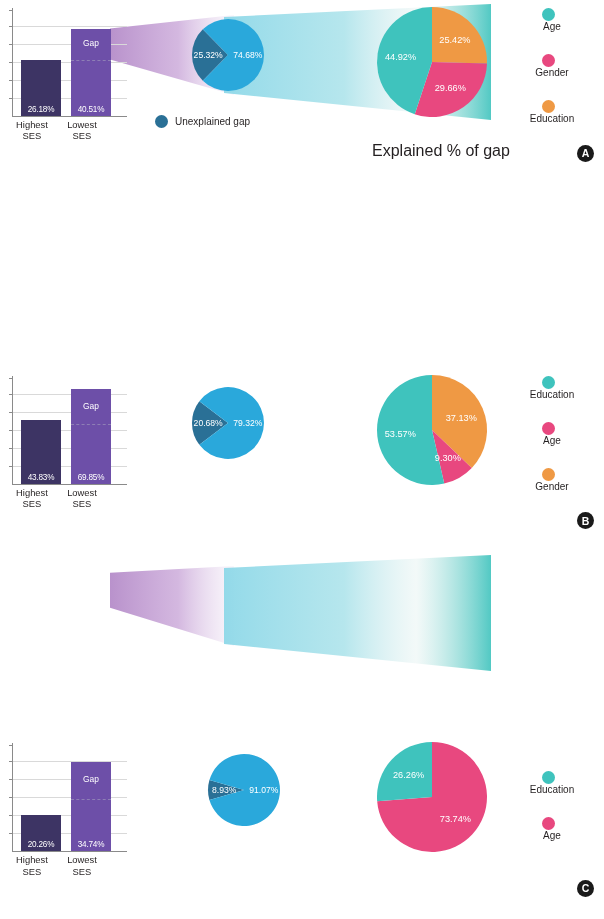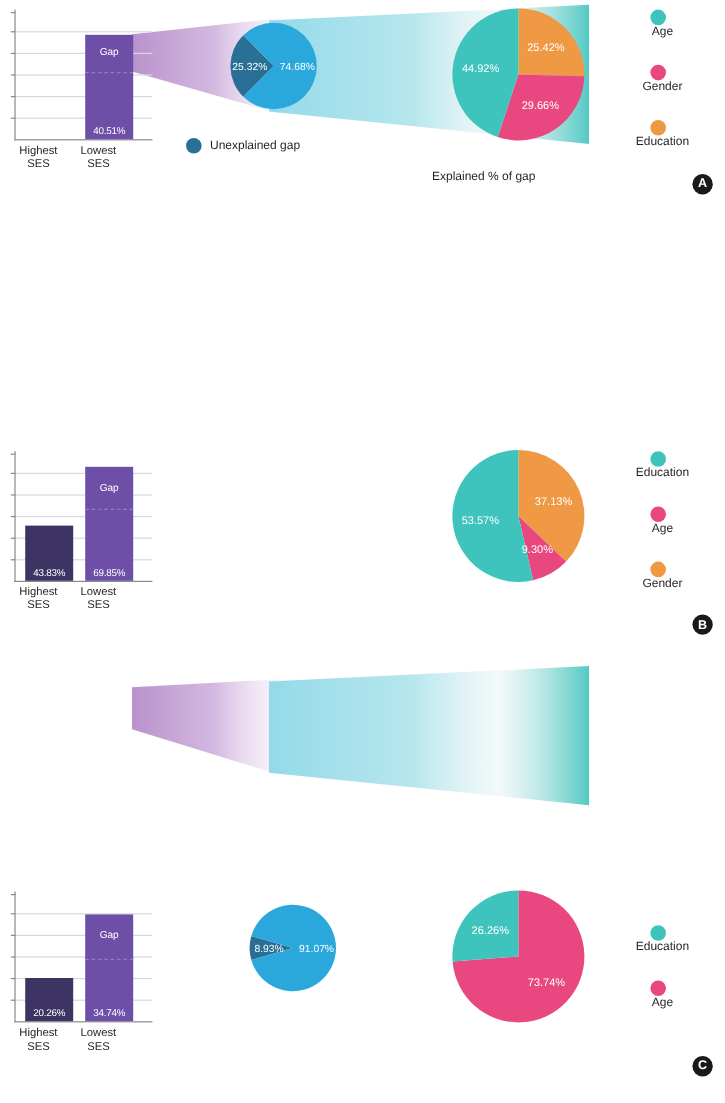--- a/index.html
+++ b/index.html
@@ -43,21 +43,21 @@
   .legend{position:absolute;right:4px;top:6px;width:96px;}
   .legrow{display:flex;align-items:center;height:46px;flex-direction:column;}
   .swatch{width:13px;height:13px;border-radius:50%;flex:0 0 13px;margin-right:7px;}
   .legtxt{font-size:10px;color:#231f20;white-space:nowrap;}
 
   .gaplegend{position:absolute;left:155px;top:112px;width:150px;}
   .gl-row{display:flex;align-items:center;height:19px;text-align:right;}
   .gl-sw{width:13px;height:13px;border-radius:50%;flex:0 0 13px;margin-right:7px;}
   .gl-tx{font-size:10px;color:#231f20;white-space:nowrap;}
 
-  .caption{position:absolute;left:360px;top:142px;font-size:10px;color:#231f20;white-space:nowrap;}
+  .caption{position:absolute;left:372px;top:142px;font-size:16px;color:#231f20;white-space:nowrap;}
 
   .badge{position:absolute;right:10px;bottom:22px;width:17px;height:17px;border-radius:50%;
          background:#1a1a1a;color:#ffffff;font-size:10.5px;font-weight:bold;
          display:flex;align-items:center;justify-content:center;line-height:1;}
 </style>
 </head>
 <body>
 
 <div class="sheet" id="sheet">
   <div class="panel" style="top:0px">
@@ -95,20 +95,23 @@
           <div class="tick" style="top:18.0px"></div>
           <div class="grid" style="top:36.0px"></div>
           <div class="tick" style="top:36.0px"></div>
           <div class="grid" style="top:54.0px"></div>
           <div class="tick" style="top:54.0px"></div>
           <div class="grid" style="top:72.0px"></div>
           <div class="tick" style="top:72.0px"></div>
           <div class="grid" style="top:90.0px"></div>
           <div class="tick" style="top:90.0px"></div>
           <div class="tick" style="top:2px"></div>
+        <div class="bar dark" style="height:56.5px">
+          <span class="barval">26.18%</span>
+        </div>
         <div class="bar light" style="height:87.5px">
           <span class="gaplab" style="top:9.5px">Gap</span>
           <span class="barval">40.51%</span>
         </div>
         <div class="dash" style="left:58px;width:40px;top:51.5px"></div>
       </div>
       <div class="xlabels">
         <div class="xlab a">Highest<br>SES</div>
         <div class="xlab b">Lowest<br>SES</div>
       </div>
@@ -194,35 +197,43 @@
           <div class="tick" style="top:18.0px"></div>
           <div class="grid" style="top:36.0px"></div>
           <div class="tick" style="top:36.0px"></div>
           <div class="grid" style="top:54.0px"></div>
           <div class="tick" style="top:54.0px"></div>
           <div class="grid" style="top:72.0px"></div>
           <div class="tick" style="top:72.0px"></div>
           <div class="grid" style="top:90.0px"></div>
           <div class="tick" style="top:90.0px"></div>
           <div class="tick" style="top:2px"></div>
-        <div class="bar dark" style="height:46px">
+        <div class="bar dark" style="height:64px">
           <span class="barval">43.83%</span>
         </div>
         <div class="bar light" style="height:94.3px">
           <span class="gaplab" style="top:11.6px">Gap</span>
           <span class="barval">69.85%</span>
         </div>
         <div class="dash" style="left:58px;width:40px;top:48.8px"></div>
       </div>
       <div class="xlabels">
         <div class="xlab a">Highest<br>SES</div>
         <div class="xlab b">Lowest<br>SES</div>
       </div>
     </div>
 
+    <div class="pie" style="left:191px;top:18px;">
+        <svg width="74" height="74" viewBox="0 0 74 74">
+          <path d="M 37 37 L 8.33 58.78 A 36 36 0 0 1 8.33 15.22 Z" fill="#2a7096"></path>
+          <path d="M 37 37 L 8.33 15.22 A 36 36 0 1 1 8.33 58.78 Z" fill="#2aa8db"></path>
+          <text class="pielab " x="17.2" y="40.0" text-anchor="middle">20.68%</text>
+          <text class="pielab " x="56.8" y="40.0" text-anchor="middle">79.32%</text>
+        </svg>
+      </div>
 
     <div class="pie" style="left:376px;top:6px;">
         <svg width="112" height="112" viewBox="0 0 112 112">
           <path d="M 56 56 L 56.00 1.00 A 55 55 0 0 1 95.78 93.98 Z" fill="#ef9944"></path>
           <path d="M 56 56 L 95.78 93.98 A 55 55 0 0 1 68.23 109.62 Z" fill="#e8487f"></path>
           <path d="M 56 56 L 68.23 109.62 A 55 55 0 1 1 56.00 1.00 Z" fill="#3fc3bd"></path>
           <text class="pielab big" x="85.3" y="46.5" text-anchor="middle">37.13%</text>
           <text class="pielab big" x="71.8" y="86.7" text-anchor="middle">9.30%</text>
           <text class="pielab big" x="24.3" y="62.6" text-anchor="middle">53.57%</text>
         </svg>

